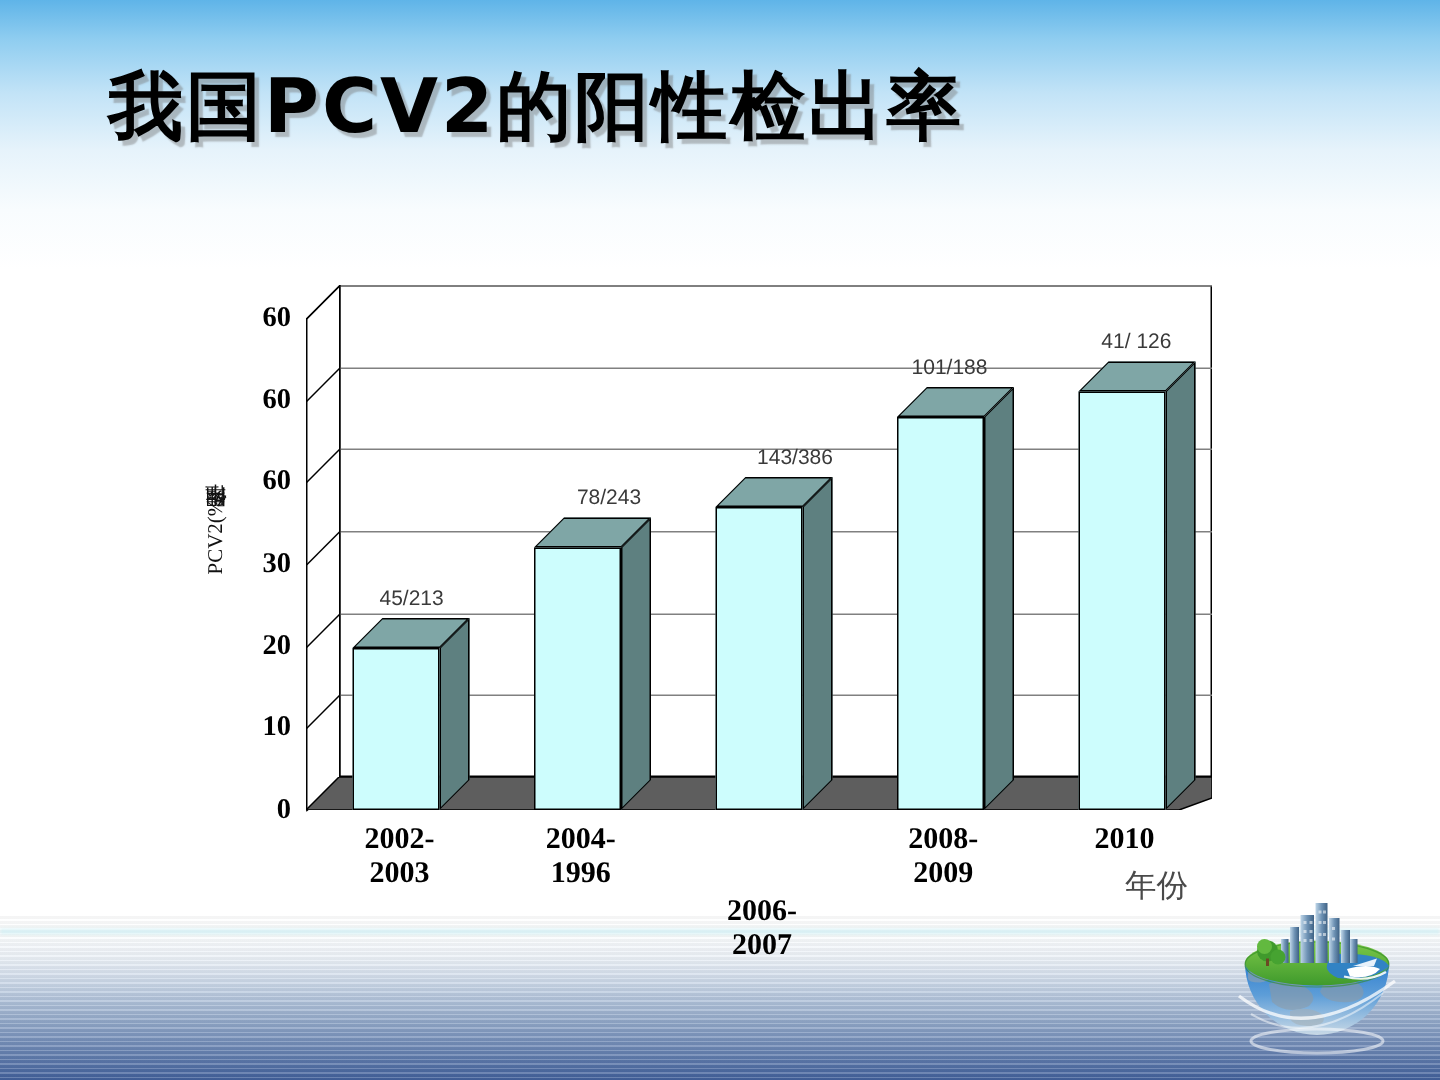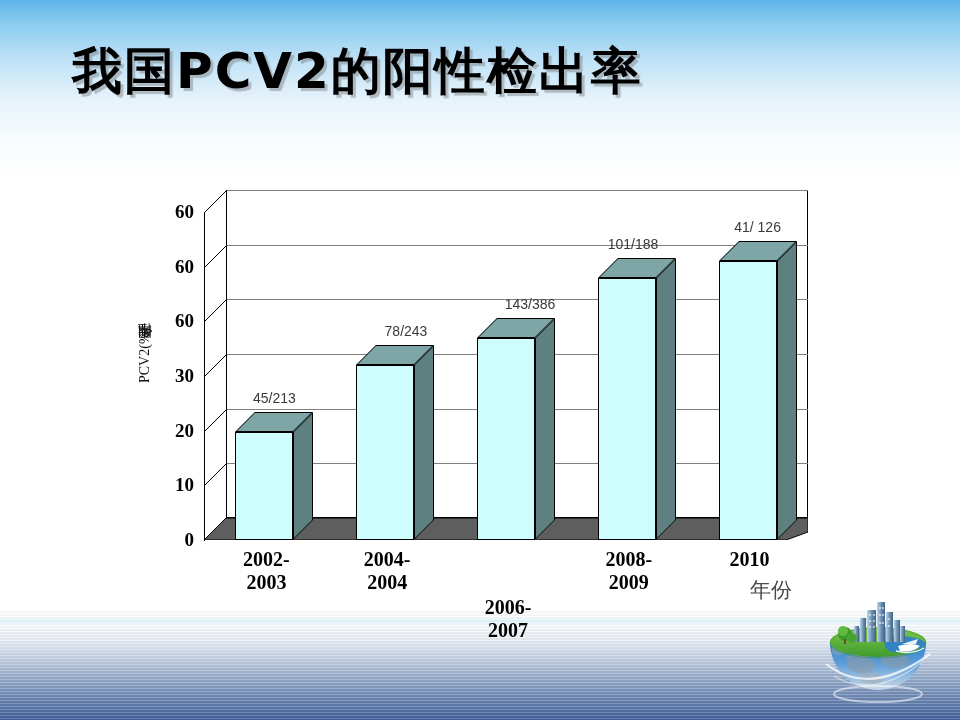--- a/index.html
+++ b/index.html
@@ -240,21 +240,21 @@
         </div>
     </div>
 
     <div id="xticks-layer">
         <div class="xtick" style="left: 130.4px; top: 368px;">
           <div>2002-</div>
           <div>2003</div>
         </div>
         <div class="xtick" style="left: 251.2px; top: 368px;">
           <div>2004-</div>
-          <div>2004</div>
+          <div>1996</div>
         </div>
         <div class="xtick" style="left: 372px; top: 368px; margin-top: 48px;">
           <div>2006-</div>
           <div>2007</div>
         </div>
         <div class="xtick" style="left: 492.8px; top: 368px;">
           <div>2008-</div>
           <div>2009</div>
         </div>
         <div class="xtick" style="left: 613.6px; top: 368px;">

